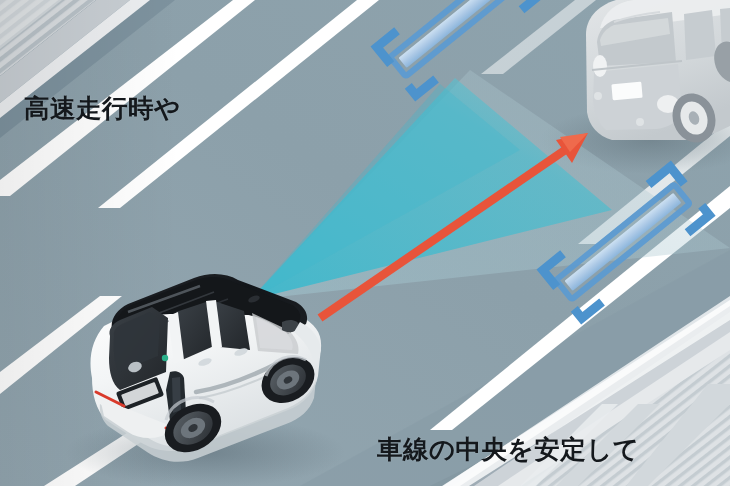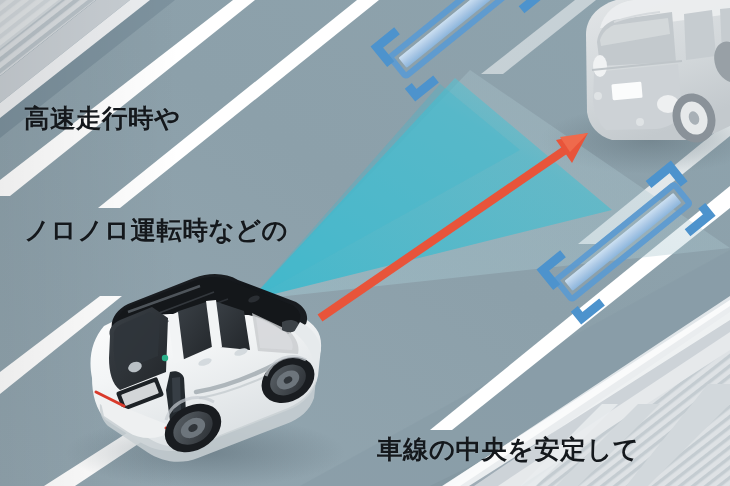--- a/index.html
+++ b/index.html
@@ -31,21 +31,21 @@
     position: absolute;
     color: #14181c;
     font-weight: 700;
     letter-spacing: 0.5px;
     line-height: 1.46;
     white-space: pre;
     text-shadow: 0 0 2px rgba(255,255,255,0.16);
   }
   #caption-top {
     left: 24px;
-    top: 26px;
+    top: 16px;
     font-size: 25.5px;
   }
   #caption-bottom {
     left: 377px;
     top: 357px;
     font-size: 25.5px;
   }
   .caption-line { display: block; }
 </style>
 </head>
@@ -386,21 +386,20 @@
   <svg class="layer" viewBox="0 0 730 486" preserveAspectRatio="none">
     <g>
       <line x1="320" y1="318" x2="568" y2="148" stroke="#e8543a" stroke-width="8.5" stroke-linecap="butt"></line>
       <polygon points="588,133 556,140 572,163" fill="#e8543a"></polygon>
       <polygon points="588,133 560,137 570,152" fill="#ef6a4c"></polygon>
     </g>
   </svg>
 
   <div class="caption" id="caption-top">
     <span class="caption-line">高速走行時や</span>
-    <span class="caption-line">ノロノロ運転時などの</span>
   </div>
 
   <div class="caption" id="caption-bottom">
     <span class="caption-line">車線の中央を安定して</span>
     
   </div>
 
 </div>
 
 </body></html>

